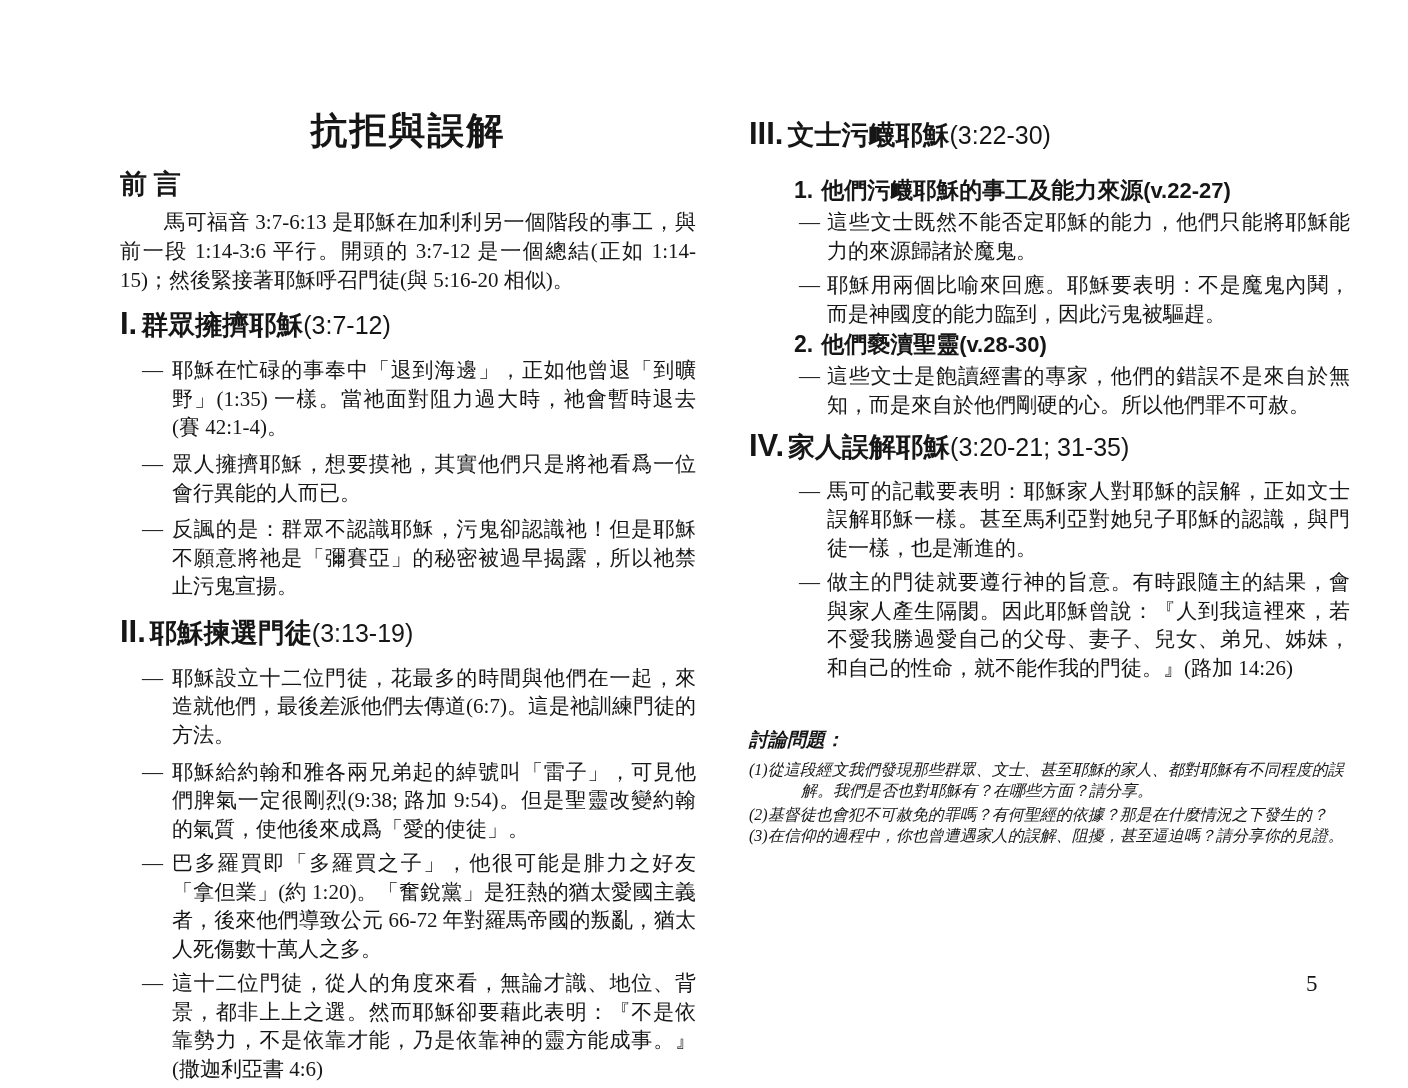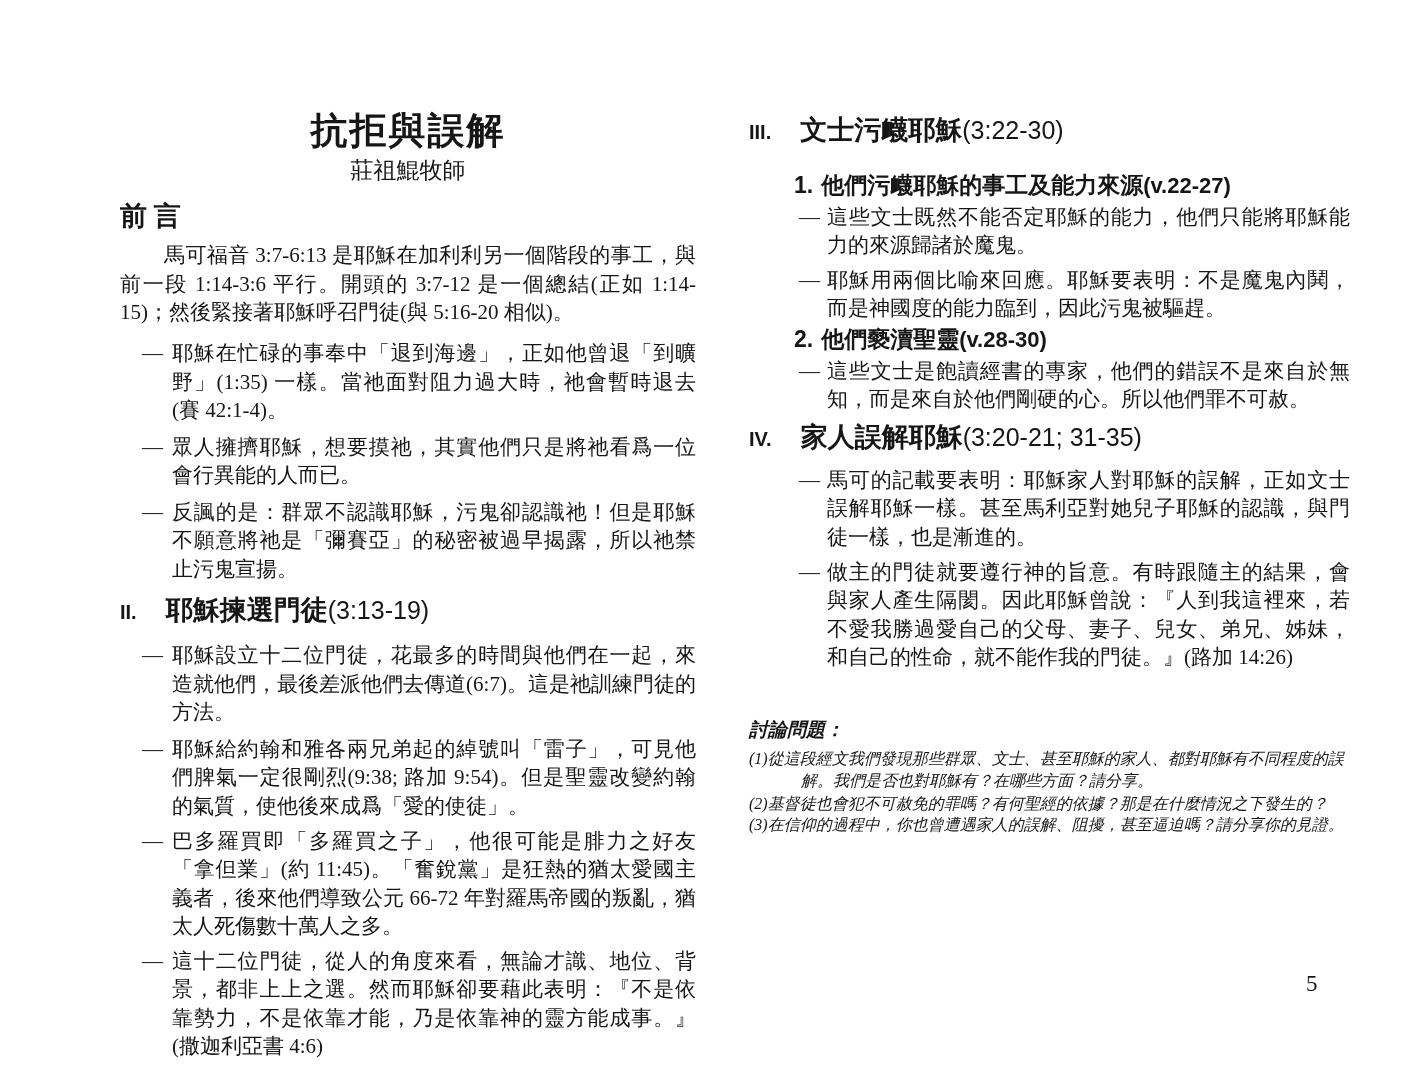--- a/index.html
+++ b/index.html
@@ -14,21 +14,21 @@
   .col-left  { left:108px; top:110px; width:576px; }
   .col-right { left:737px; top:113px; width:601px; }
 
   .doc-title { font-size:37px; font-weight:bold; text-align:center; letter-spacing:2px; line-height:1.15; }
   .doc-subtitle { margin-top:12px; font-size:23px; text-align:center; line-height:1.3; }
   .doc-author { margin-top:3px; font-size:23px; text-align:center; line-height:1.3; }
   .sans { font-family:"Liberation Sans","DejaVu Sans",sans-serif; }
   .bold { font-weight:bold; }
 
   .h2 { font-size:27px; font-weight:bold; line-height:1.33; }
-  .h2 .rn  { font-family:"Liberation Sans","DejaVu Sans",sans-serif; font-size:20px; margin-right:29px;text-align:center; }
+  .h2 .rn  { font-family:"Liberation Sans","DejaVu Sans",sans-serif; font-size:31px; margin-right:4px;text-align:center; }
   .h2 .ref { font-family:"Liberation Sans","DejaVu Sans",sans-serif; font-size:25px; font-weight:normal; }
 
   .para { margin:0; font-size:21px; line-height:1.36; text-align:justify; }
   .intro { margin-top:6px; text-indent:44px; }
 
   .bullet { display:flex; font-size:21px; line-height:1.36; }
   .col-left  .bullet { margin-left:22px; }
   .col-left  .bullet .dash { flex:0 0 30px; }
   .col-right .bullet { margin-left:50px; }
   .col-right .bullet .dash { flex:0 0 28px; }
@@ -56,26 +56,28 @@
 </head>
 <body>
 
 <div class="page">
 
   <div class="col col-left">
 
     <div class="doc-title">抗拒與誤解</div>
 
 
-    <div class="doc-author">莊祖鯤牧師</div>
 
     <div class="h2 mt14">前 言</div>
 
     <p class="para intro">馬可福音 3:7-6:13 是耶穌在加利利另一個階段的事工，與前一段 1:14-3:6 平行。開頭的 3:7-12 是一個總結(正如 1:14-15)；然後緊接著耶穌呼召門徒(與 5:16-20 相似)。</p>
 
+    <div class="h2 mt9">
+      <span class="rn">I.</span><span>群眾擁擠耶穌</span><span class="ref">(3:7-12)</span>
+    </div>
 
     <div class="bullet mt12">
       <span class="dash">—</span>
       <span class="btext">耶穌在忙碌的事奉中「退到海邊」，正如他曾退「到曠野」(1:35) 一樣。當祂面對阻力過大時，祂會暫時退去(賽 42:1-4)。</span>
     </div>
     <div class="bullet mt8">
       <span class="dash">—</span>
       <span class="btext">眾人擁擠耶穌，想要摸祂，其實他們只是將祂看爲一位會行異能的人而已。</span>
     </div>
     <div class="bullet mt8">
@@ -90,21 +92,21 @@
     <div class="bullet mt12">
       <span class="dash">—</span>
       <span class="btext">耶穌設立十二位門徒，花最多的時間與他們在一起，來造就他們，最後差派他們去傳道(6:7)。這是祂訓練門徒的方法。</span>
     </div>
     <div class="bullet mt8">
       <span class="dash">—</span>
       <span class="btext">耶穌給約翰和雅各兩兄弟起的綽號叫「雷子」，可見他們脾氣一定很剛烈(9:38; 路加 9:54)。但是聖靈改變約翰的氣質，使他後來成爲「愛的使徒」。</span>
     </div>
     <div class="bullet mt6">
       <span class="dash">—</span>
-      <span class="btext">巴多羅買即「多羅買之子」，他很可能是腓力之好友「拿但業」(約 11:45)。「奮銳黨」是狂熱的猶太愛國主義者，後來他們導致公元 66-72 年對羅馬帝國的叛亂，猶太人死傷數十萬人之多。</span>
+      <span class="btext">巴多羅買即「多羅買之子」，他很可能是腓力之好友「拿但業」(約 1:20)。「奮銳黨」是狂熱的猶太愛國主義者，後來他們導致公元 66-72 年對羅馬帝國的叛亂，猶太人死傷數十萬人之多。</span>
     </div>
     <div class="bullet mt6">
       <span class="dash">—</span>
       <span class="btext">這十二位門徒，從人的角度來看，無論才識、地位、背景，都非上上之選。然而耶穌卻要藉此表明：『不是依靠勢力，不是依靠才能，乃是依靠神的靈方能成事。』(撒迦利亞書 4:6)</span>
     </div>
 
   </div>
 
   <div class="col col-right">
 

